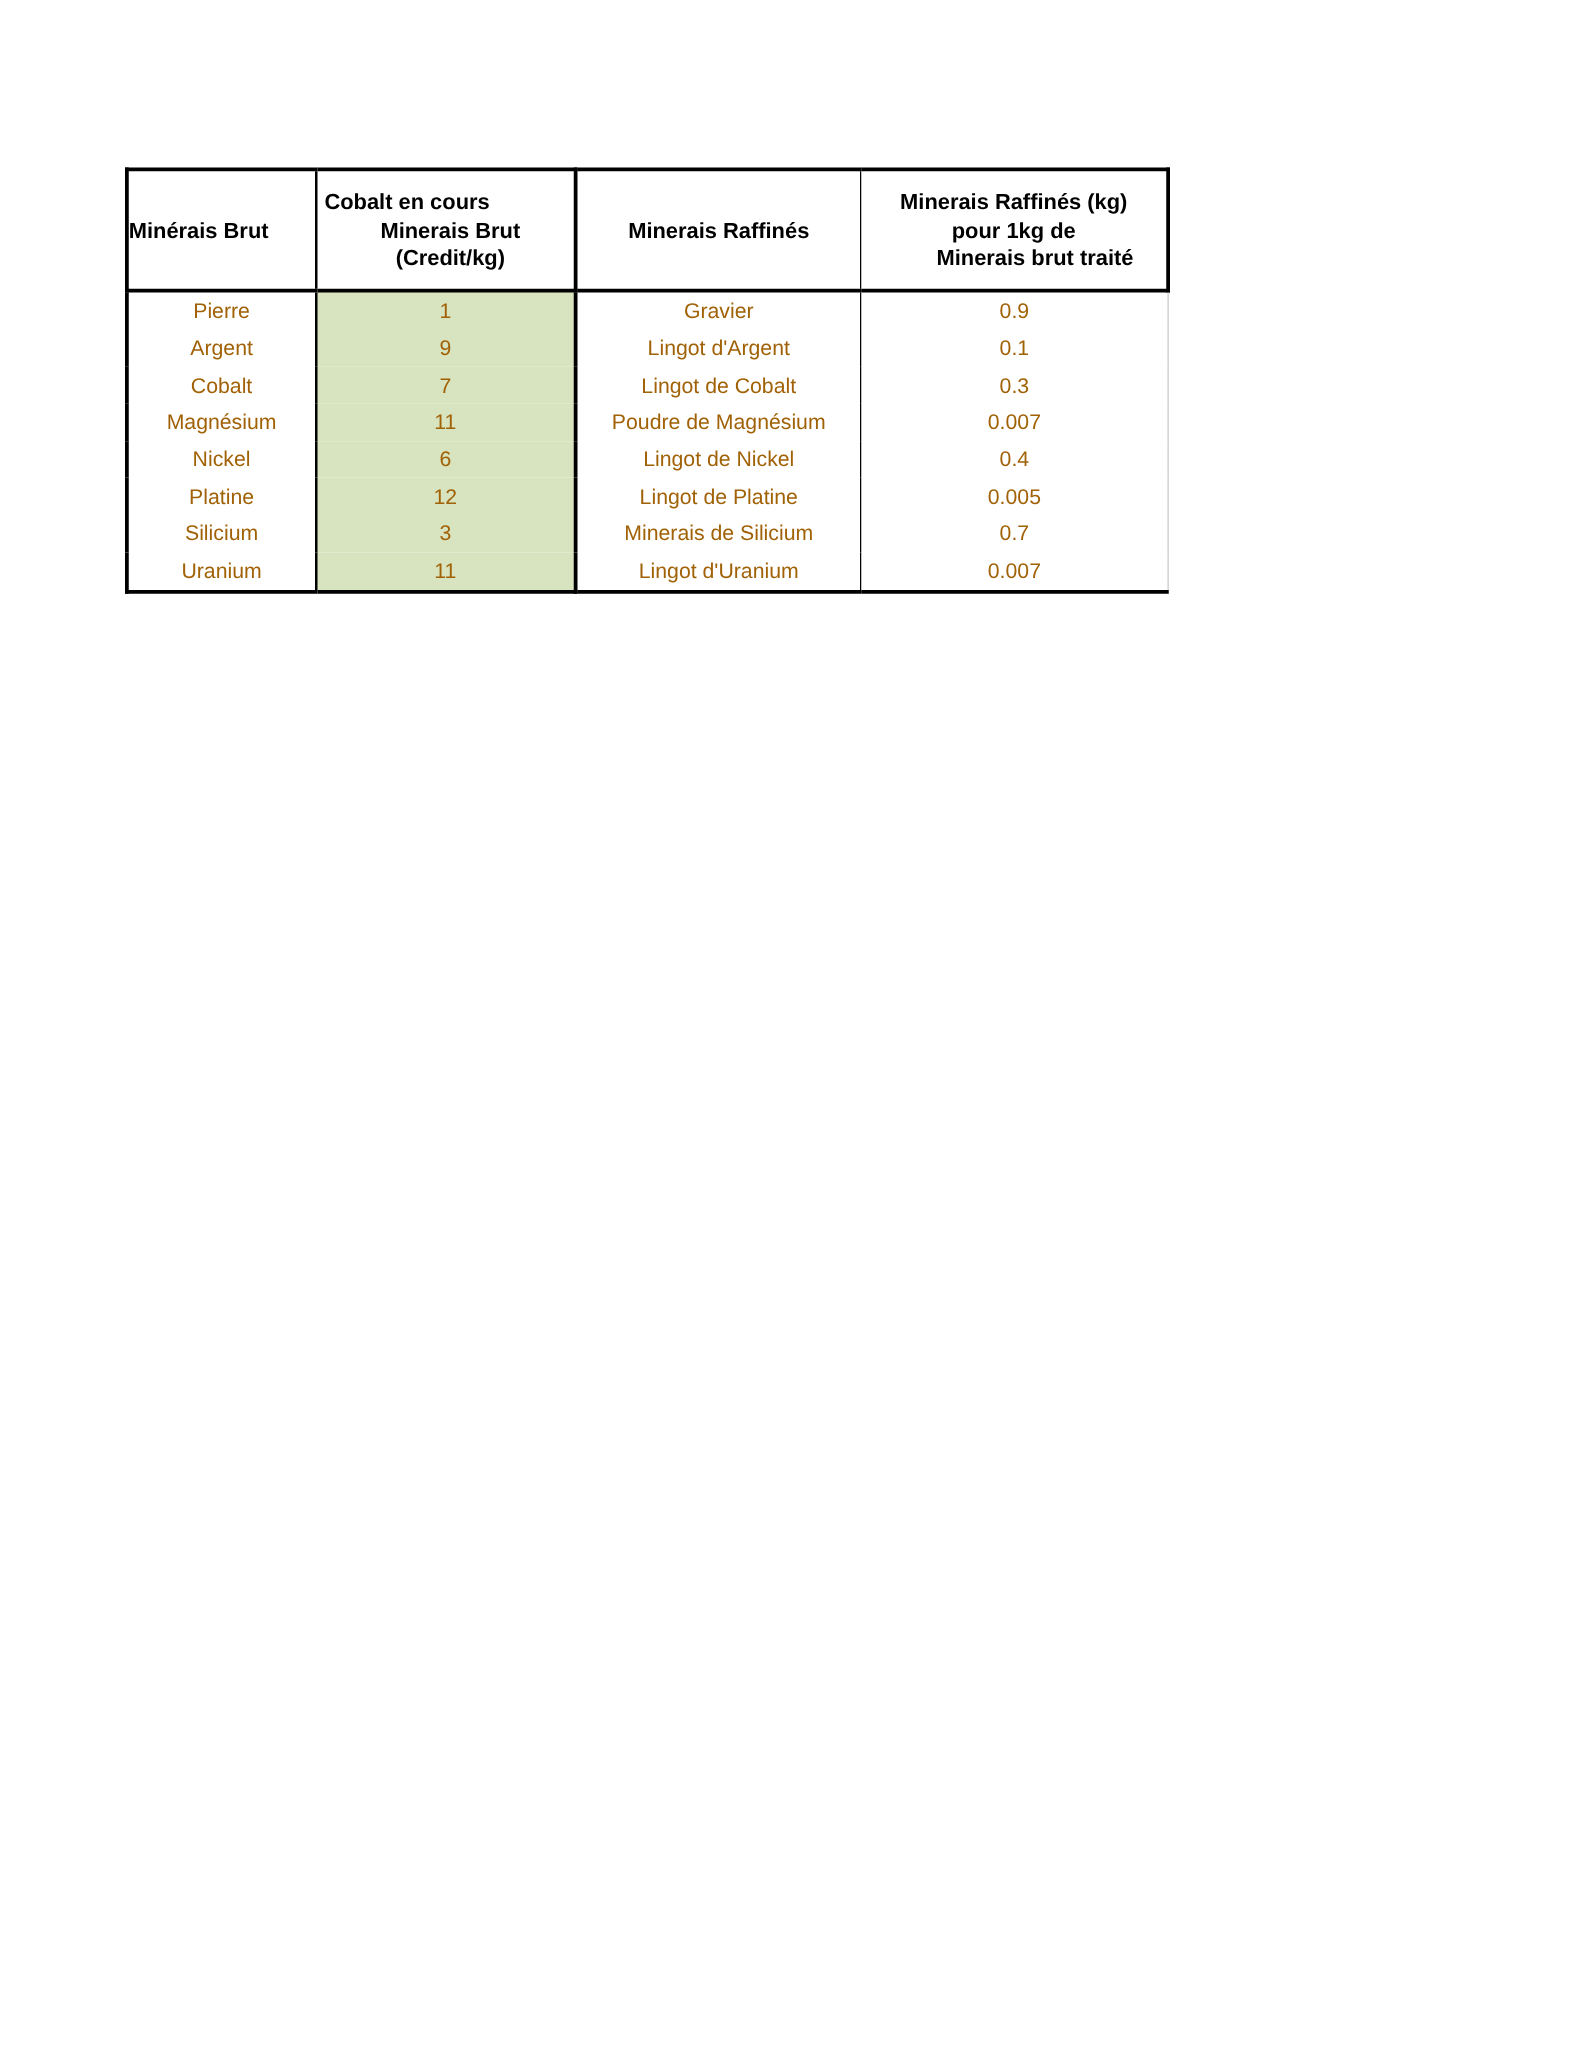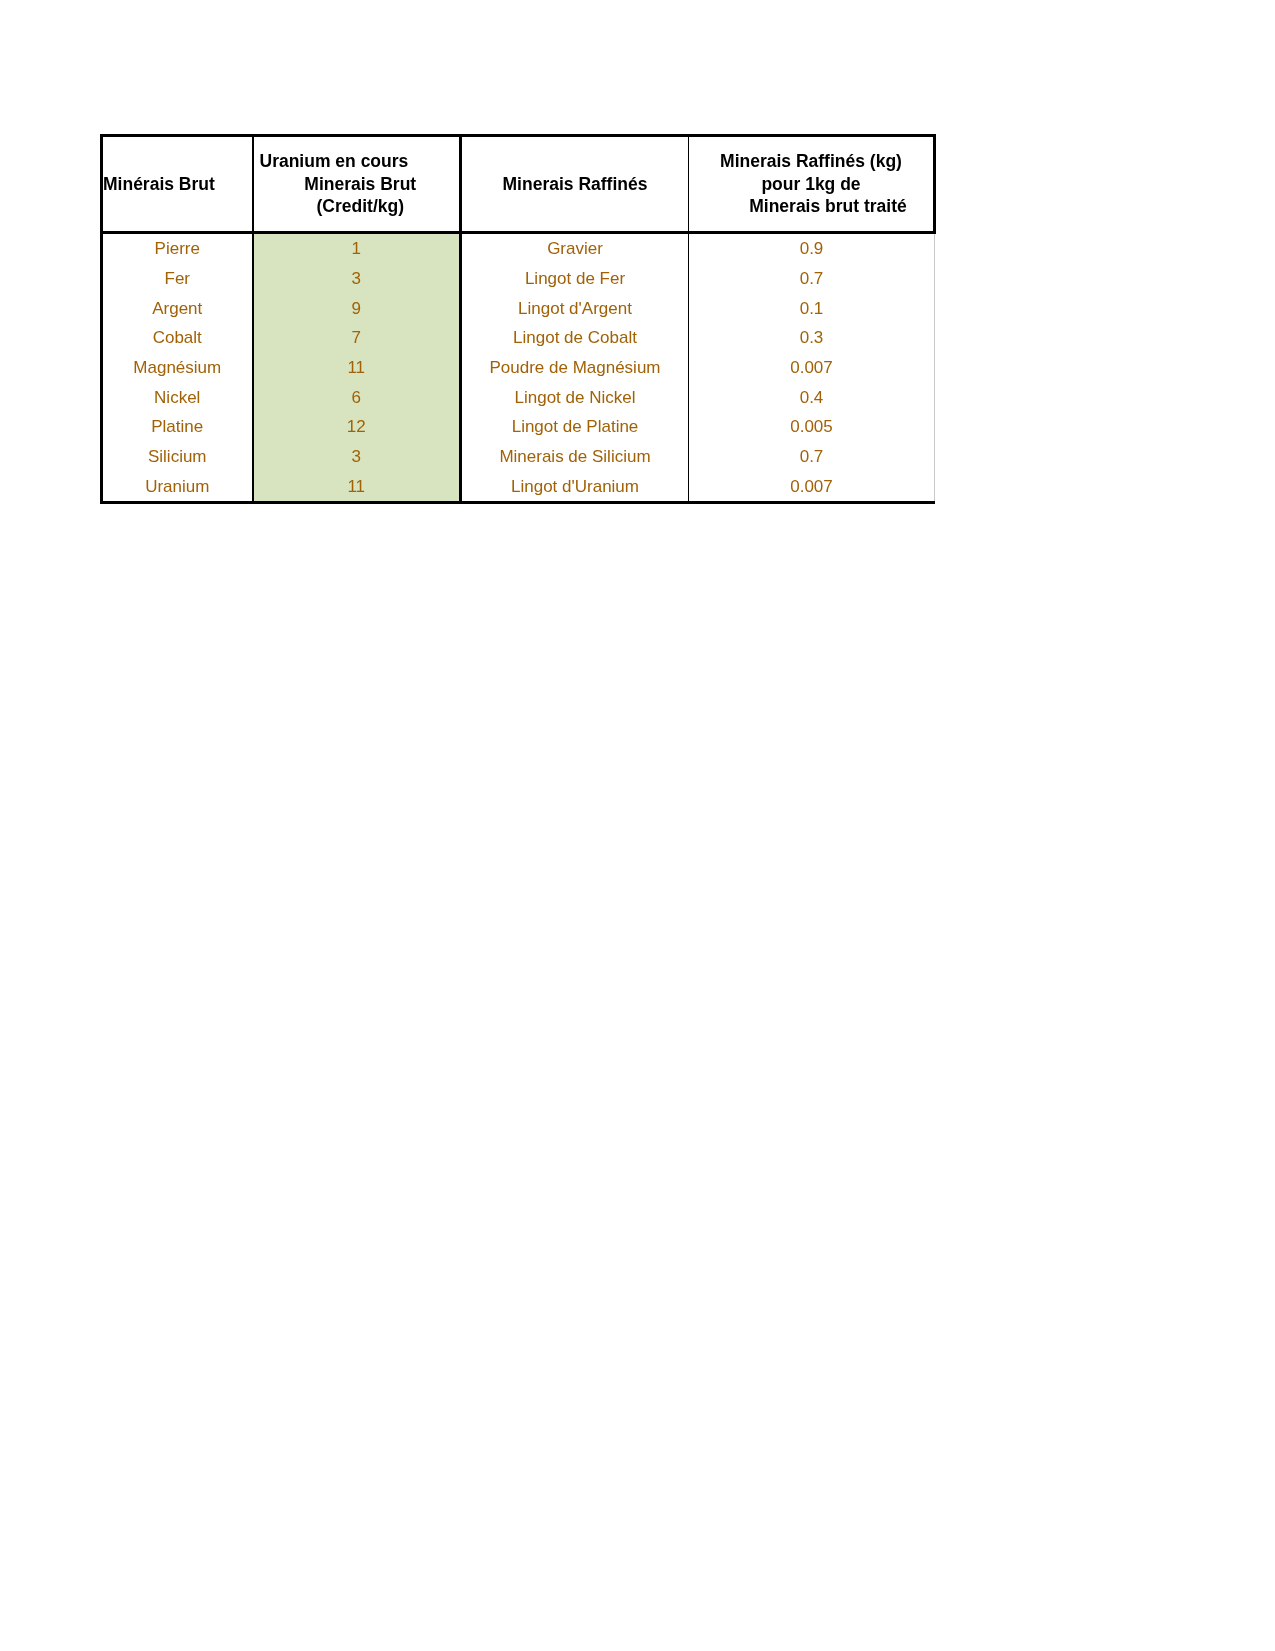--- a/index.html
+++ b/index.html
@@ -126,21 +126,21 @@
           <col class="c2">
           <col class="c3">
           <col class="c4">
       </colgroup>
       <thead>
         <tr class="head-row">
           <th class="h1">
             <span>Minérais Brut</span>
           </th>
           <th class="h2">
-            <span class="l1">Uranium en cours</span>
+            <span class="l1">Cobalt en cours</span>
             <span class="l2">Minerais Brut</span>
             <span class="l3">(Credit/kg)</span>
           </th>
           <th class="h3">
             <span>Minerais Raffinés</span>
           </th>
           <th class="h4">
             <span class="l1">Minerais Raffinés (kg)</span>
             <span class="l2">pour 1kg de</span>
             <span class="l3">Minerais brut traité</span>
@@ -148,26 +148,20 @@
         </tr>
       </thead>
       <tbody id="table-body">
           <tr class="data-row">
             <td class="d1">Pierre</td>
             <td class="d2" style="background: rgb(216, 227, 191);">1</td>
             <td class="d3">Gravier</td>
             <td class="d4">0.9</td>
           </tr>
           <tr class="data-row">
-            <td class="d1">Fer</td>
-            <td class="d2" style="background: rgb(216, 227, 191);">3</td>
-            <td class="d3">Lingot de Fer</td>
-            <td class="d4">0.7</td>
-          </tr>
-          <tr class="data-row">
             <td class="d1">Argent</td>
             <td class="d2" style="background: rgb(216, 227, 191);">9</td>
             <td class="d3">Lingot d'Argent</td>
             <td class="d4">0.1</td>
           </tr>
           <tr class="data-row">
             <td class="d1">Cobalt</td>
             <td class="d2" style="background: rgb(216, 227, 191);">7</td>
             <td class="d3">Lingot de Cobalt</td>
             <td class="d4">0.3</td>

